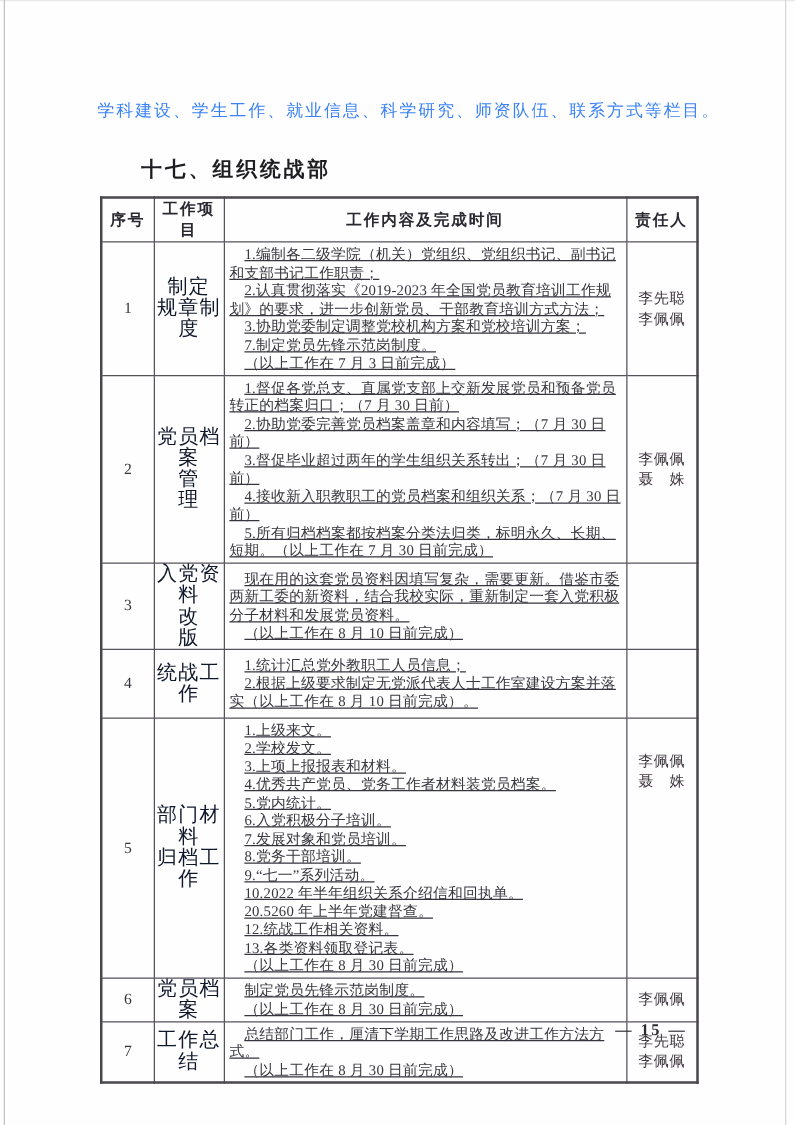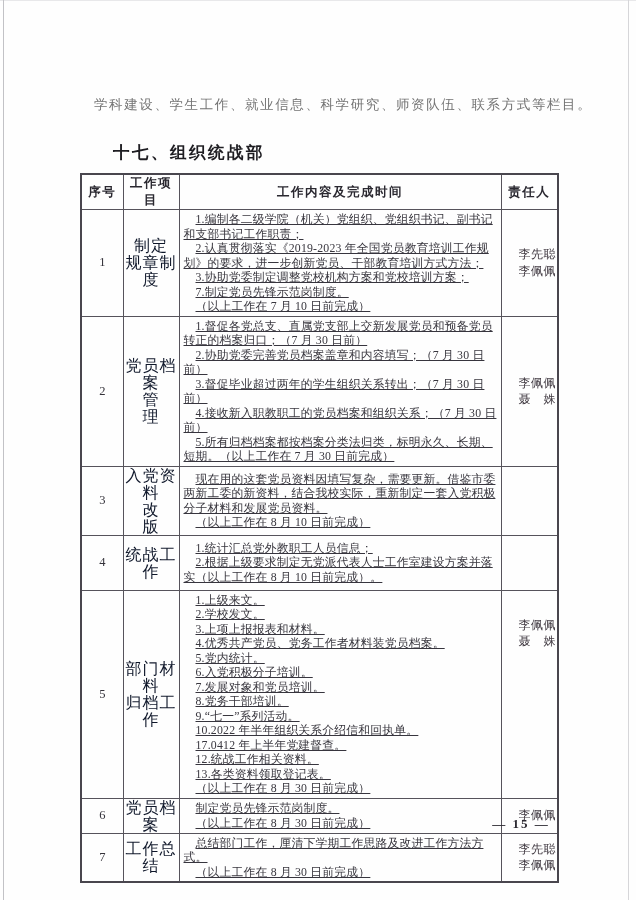--- a/index.html
+++ b/index.html
@@ -5,21 +5,21 @@
   html,body{margin:0;padding:0;}
   body{
     width:636px;height:900px;position:relative;overflow:hidden;
     background:#fefefe;color:#37353e;
     font-family:"Liberation Serif","DejaVu Serif",serif;
   }
   .scan-edge-left{position:absolute;left:3px;top:0;bottom:0;width:1px;background:#c2c2c6;}
   .scan-edge-right{position:absolute;left:628px;top:0;bottom:0;width:1px;background:#d6d6d9;}
   .scan-edge-top{position:absolute;left:0;top:0;right:0;height:1px;background:#e8e8ea;}
   .content{position:absolute;top:76px;left:78px;width:492px;}
-  .intro{margin:16px;font-size:13.5px;line-height:25px;letter-spacing:1.6px;white-space:nowrap;color:#737373;}
+  .intro{margin:0;font-size:13.5px;line-height:25px;letter-spacing:1.6px;white-space:nowrap;color:#3b82f6;}
   .intro.indent2{text-indent:28px;letter-spacing:1.2px;}
   .section-title{
     margin:24px 0 0 35px;font-family:"Liberation Sans","DejaVu Sans",sans-serif;
     font-weight:bold;font-size:16.5px;line-height:22px;letter-spacing:2.5px;color:#1e1d22;
   }
   table.plan{
     border-collapse:collapse;table-layout:fixed;width:477px;margin:10px 16px 0 2px;
     border:2px solid #49464e;
   }
   table.plan th,table.plan td{border:1px solid #56535b;box-sizing:border-box;}
@@ -27,21 +27,21 @@
     font-family:"Liberation Sans","DejaVu Sans",sans-serif;font-weight:bold;
     font-size:12.5px;height:25px;letter-spacing:1.5px;color:#2a2830;text-align:center;
     vertical-align:middle;padding:0;
   }
   td.c-no{text-align:center;vertical-align:middle;font-size:12.5px;color:#34323a;padding:0;}
   td.c-proj{text-align:center;vertical-align:middle;font-size:16px;letter-spacing:1px;
     line-height:17px;color:#0f172a;padding:0 2px;}
   td.c-content{vertical-align:middle;padding:2px 3px 2px 4px;text-decoration:underline;}
   td.c-content p{margin:0;font-size:11.8px;line-height:14.5px;letter-spacing:0.2px;
     text-indent:12px;color:#38363e;}
-  td.c-owner{text-align:right;vertical-align:middle;font-size:12px;letter-spacing:0.5px;
+  td.c-owner{text-align:center;vertical-align:middle;font-size:12px;letter-spacing:0.5px;
     line-height:16.5px;color:#413a42;padding:0 1px;}
   td.c-owner.owners-top{vertical-align:top;padding-top:26px;}
   tr.r1 td{height:102px;} tr.r2 td{height:106px;} tr.r3 td{height:56px;}
   tr.r4 td{height:55px;} tr.r5 td{height:203px;} tr.r6 td{height:31px;} tr.r7 td{height:27px;}
   .footer{
     position:absolute;top:816px;left:476px;width:90px;text-align:center;
     font-weight:bold;font-size:13px;letter-spacing:2px;color:#2c2a32;
   }
 </style>
 </head>
@@ -78,21 +78,21 @@
         <td class="c-no">1</td>
         <td class="c-proj">
           <div>制定</div>
           <div>规章制度</div>
         </td>
         <td class="c-content">
           <p>1.编制各二级学院（机关）党组织、党组织书记、副书记和支部书记工作职责；</p>
           <p>2.认真贯彻落实《2019-2023 年全国党员教育培训工作规划》的要求，进一步创新党员、干部教育培训方式方法；</p>
           <p>3.协助党委制定调整党校机构方案和党校培训方案；</p>
           <p>7.制定党员先锋示范岗制度。</p>
-          <p>（以上工作在 7 月 10 日前完成）</p>
+          <p>（以上工作在 7 月 3 日前完成）</p>
         </td>
         <td class="c-owner">
           <div>李先聪</div>
           <div>李佩佩</div>
         </td>
       </tr>
 
       <tr class="r2">
         <td class="c-no">2</td>
         <td class="c-proj">
@@ -147,21 +147,21 @@
           <p>1.上级来文。</p>
           <p>2.学校发文。</p>
           <p>3.上项上报报表和材料。</p>
           <p>4.优秀共产党员、党务工作者材料装党员档案。</p>
           <p>5.党内统计。</p>
           <p>6.入党积极分子培训。</p>
           <p>7.发展对象和党员培训。</p>
           <p>8.党务干部培训。</p>
           <p>9.“七一”系列活动。</p>
           <p>10.2022 年半年组织关系介绍信和回执单。</p>
-          <p>17.0412 年上半年党建督查。</p>
+          <p>20.5260 年上半年党建督查。</p>
           <p>12.统战工作相关资料。</p>
           <p>13.各类资料领取登记表。</p>
           <p>（以上工作在 8 月 30 日前完成）</p>
         </td>
         <td class="c-owner owners-top">
           <div>李佩佩</div>
           <div>聂　姝</div>
         </td>
       </tr>
 

